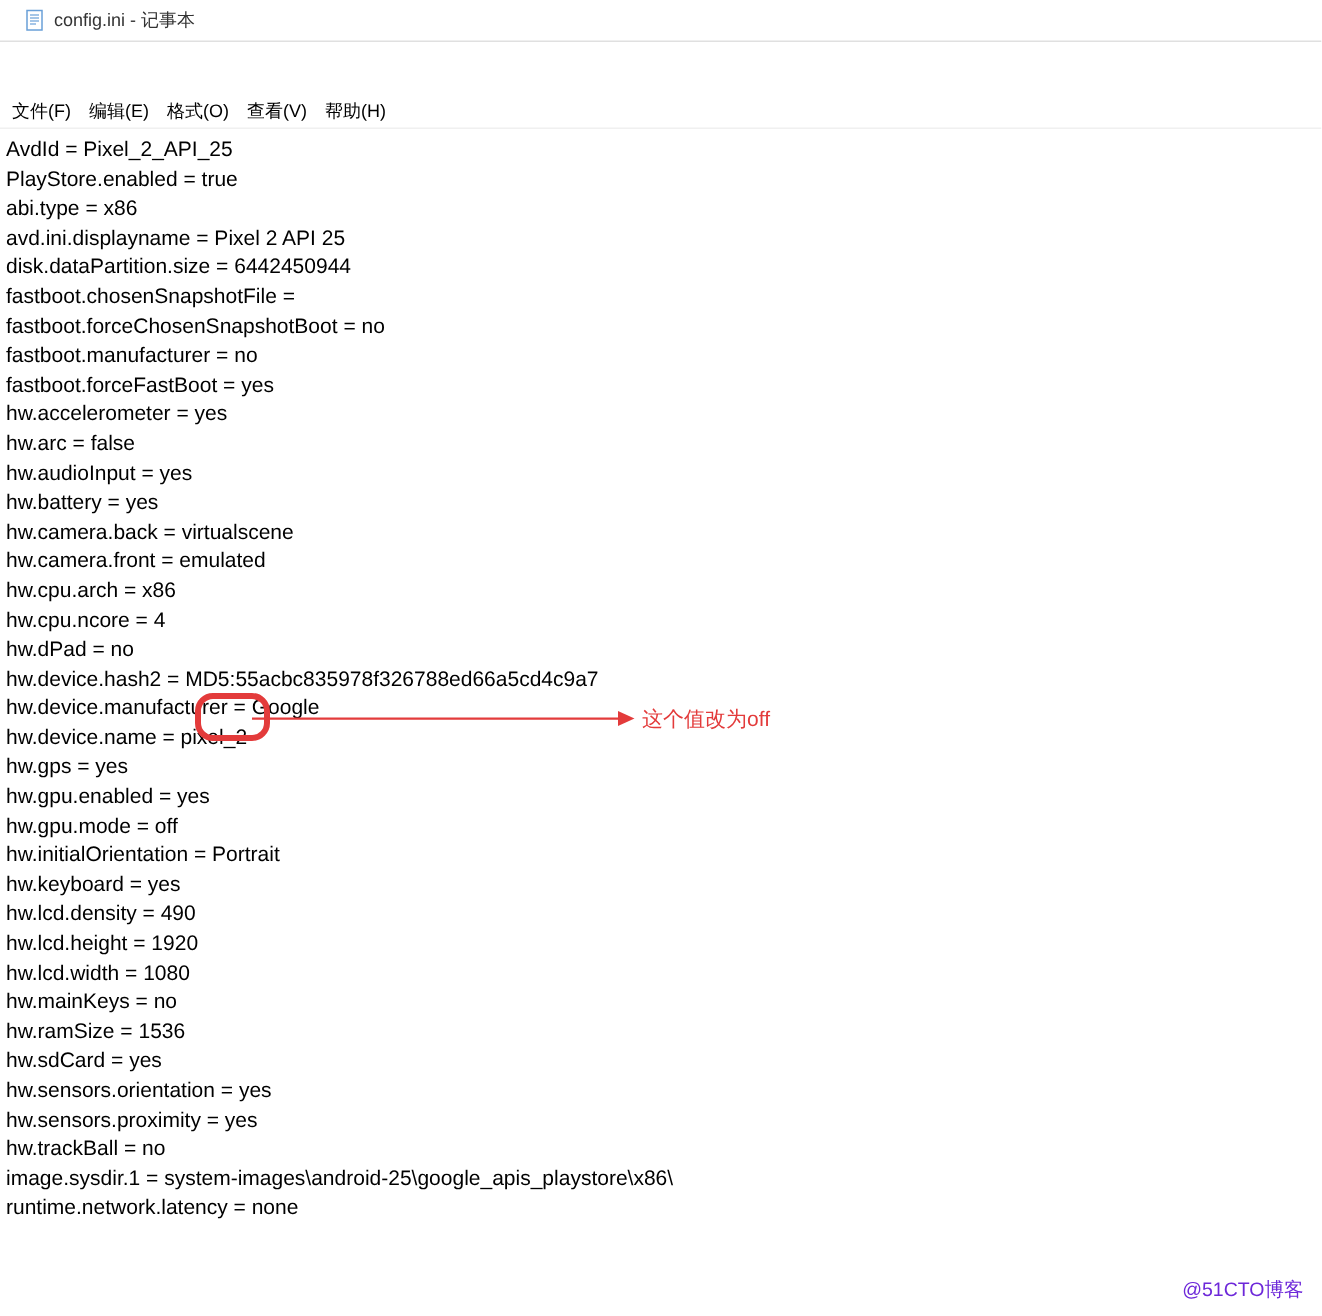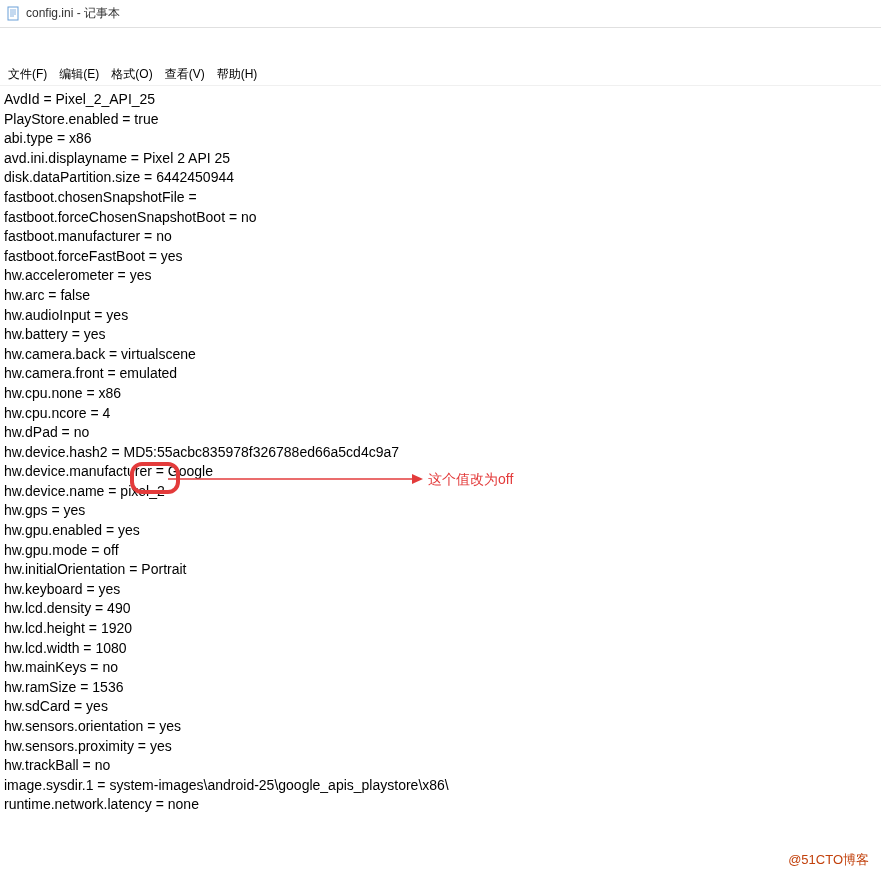--- a/index.html
+++ b/index.html
@@ -15,21 +15,21 @@
       height: 877px;
       overflow: hidden;
       position: relative;
     }
     .title-bar {
       height: 28px;
       background: #fff;
       border-bottom: 1px solid #e0e0e0;
       display: flex;
       align-items: center;
-      padding-left: 6px;
+      padding-left: 16px;
     }
     .title-icon {
       width: 16px;
       height: 16px;
       margin-right: 4px;
       display: inline-flex;
       align-items: center;
       justify-content: center;
     }
     .title-text {
@@ -83,21 +83,21 @@
       left: 428px;
       top: 471px;
       color: #e33b3b;
       font-size: 14px;
       pointer-events: none;
     }
     .watermark {
       position: absolute;
       bottom: 8px;
       right: 12px;
-      color: #c2410c;
+      color: #6d28d9;
       font-size: 13px;
       pointer-events: none;
       text-align: right;
     }
   </style>
 </head>
 <body>
 
 <div class="title-bar">
   <span class="title-icon">
@@ -129,21 +129,21 @@
     <div class="line">fastboot.chosenSnapshotFile =</div>
     <div class="line">fastboot.forceChosenSnapshotBoot = no</div>
     <div class="line">fastboot.manufacturer = no</div>
     <div class="line">fastboot.forceFastBoot = yes</div>
     <div class="line">hw.accelerometer = yes</div>
     <div class="line">hw.arc = false</div>
     <div class="line">hw.audioInput = yes</div>
     <div class="line">hw.battery = yes</div>
     <div class="line">hw.camera.back = virtualscene</div>
     <div class="line">hw.camera.front = emulated</div>
-    <div class="line">hw.cpu.none = x86</div>
+    <div class="line">hw.cpu.arch = x86</div>
     <div class="line">hw.cpu.ncore = 4</div>
     <div class="line">hw.dPad = no</div>
     <div class="line">hw.device.hash2 = MD5:55acbc835978f326788ed66a5cd4c9a7</div>
     <div class="line">hw.device.manufacturer = Google</div>
     <div class="line">hw.device.name = pixel_2</div>
     <div class="line">hw.gps = yes</div>
     <div class="line">hw.gpu.enabled = yes</div>
     <div class="line">hw.gpu.mode = off</div>
     <div class="line">hw.initialOrientation = Portrait</div>
     <div class="line">hw.keyboard = yes</div>

